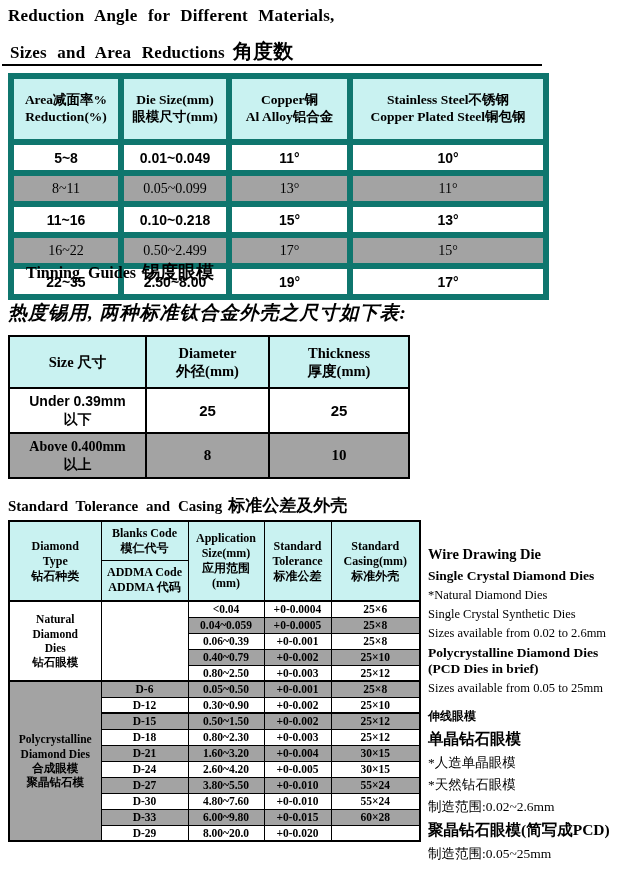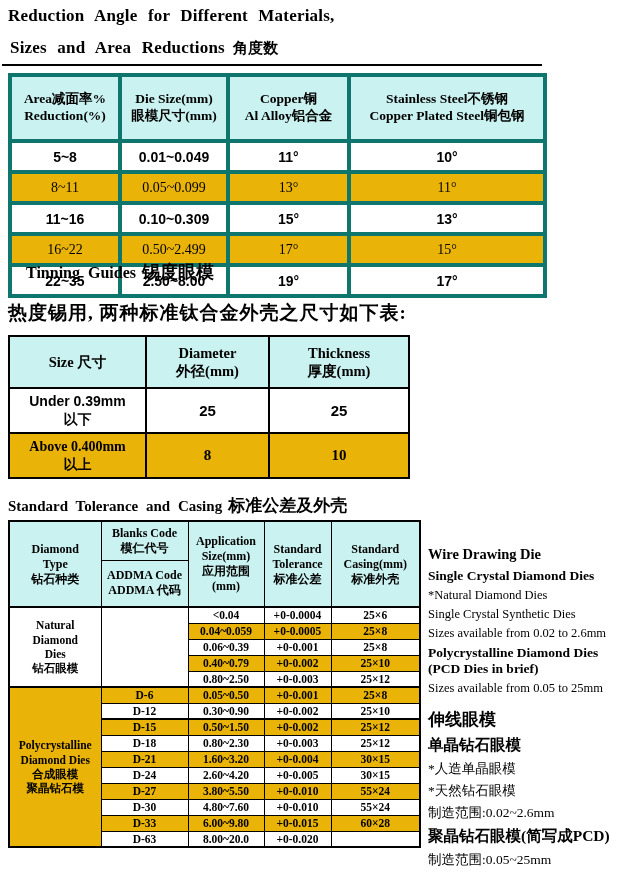--- a/index.html
+++ b/index.html
@@ -5,66 +5,66 @@
   * { margin:0; padding:0; box-sizing:border-box; }
   html,body { background:#ffffff; }
   body {
     width:623px; height:880px; position:relative;
     font-family:"Liberation Serif", serif; color:#000;
   }
   .abs { position:absolute; }
 
   
   .doc-title { font-weight:bold; font-size:17px; word-spacing:6px; letter-spacing:.2px; }
-  .cjk-big { font-size:15px; word-spacing:0; margin-left:8px; }
+  .cjk-big { font-size:20px; word-spacing:0; margin-left:8px; }
   .rule { background:#000; height:2px; }
   .sec-head { font-weight:bold; font-size:16px; word-spacing:4px; }
   .sec-head .zh { font-size:18px; word-spacing:0; margin-left:6px; }
-  .note-zh { font-weight:bold; font-size:19px; letter-spacing:1px; }
+  .note-zh { font-weight:bold; font-size:19px; letter-spacing:1px;font-style:italic; }
 
   
   table { border-collapse:collapse; table-layout:fixed; background:#fff; }
   td { text-align:center; vertical-align:middle; overflow:hidden; }
-  .cy { background:#eab308; }
+  .cy { background:#a3a3a3; }
   .line { display:block; line-height:1.25; }
 
   
   .t1 { border:2px solid #000; }
-  .t1 td { border:4px solid #0f766e; }
+  .t1 td { border:6px solid #0f766e; }
   .t1 .hdr td { height:66px; font-weight:bold; font-size:13.5px; background:#c9f2f1; }
   .t1 .dr td { height:31px; }
   .t1 .rb td { font-family:"Liberation Sans", sans-serif; font-weight:bold; font-size:14px; }
   .t1 .rs td { font-family:"Liberation Serif", serif; font-size:14px; }
 
   
   .t2 { border:2px solid #000; }
   .t2 td { border:2px solid #000; font-weight:bold; }
   .t2 .hdr td { height:52px; font-size:14.5px; background:#c9f2f1; }
   .t2 .dr td { height:45px; font-size:15px; }
   .t2 .dr .lbl { font-size:14px; }
   .t2 .rb td { font-family:"Liberation Sans", sans-serif; }
   .t2 .rs td { font-family:"Liberation Serif", serif; }
 
   
   .t3 { border:2px solid #000; }
   .t3 td { border:1px solid #000; font-weight:bold; }
   .t3 .h1 td { height:39px; font-size:12px; }
-  .t3 .h2 td { height:47px; font-size:12px; }
+  .t3 .h2 td { height:41px; font-size:12px; }
   .t3 td.hd { border-bottom:2px solid #000; background:#c9f2f1; }
   .t3 .dr td { height:16px; font-size:11.5px; }
   .t3 .grp { font-size:12px; line-height:1.3; }
   .t3 tr.thick td { border-bottom:2px solid #000; }
   .t3 td.gthick { border-bottom:2px solid #000; }
 
   
   .annot { width:195px; }
   .annot .b1 { font-weight:bold; font-size:14.5px; margin-bottom:5px; }
   .annot .b2 { font-weight:bold; font-size:13.5px; margin-bottom:4px; }
   .annot .n  { font-size:12.5px; margin-bottom:4px; }
-  .annot-zh .b1 { font-weight:bold; font-size:17px; margin-bottom:4px; }
+  .annot-zh .b1 { font-weight:bold; font-size:12px; margin-bottom:4px; }
   .annot-zh .b2 { font-weight:bold; font-size:15.5px; margin-bottom:4px; }
   .annot-zh .n  { font-size:13.5px; margin-bottom:4px; }
 </style>
 </head>
 <body>
 
 <div id="page">
 
   <div class="abs doc-title" style="left:8px; top:6px;">Reduction Angle for Different Materials,</div>
   <div class="abs doc-title" style="left:10px; top:38px;">
@@ -105,21 +105,21 @@
       <td>10°</td>
     </tr>
     <tr class="dr rs">
       <td class="cy">8~11</td>
       <td class="cy">0.05~0.099</td>
       <td class="cy">13°</td>
       <td class="cy">11°</td>
     </tr>
     <tr class="dr rb">
       <td>11~16</td>
-      <td>0.10~0.309</td>
+      <td>0.10~0.218</td>
       <td>15°</td>
       <td>13°</td>
     </tr>
     <tr class="dr rs">
       <td class="cy">16~22</td>
       <td class="cy">0.50~2.499</td>
       <td class="cy">17°</td>
       <td class="cy">15°</td>
     </tr>
     <tr class="dr rb">
@@ -309,21 +309,21 @@
       <td>+0-0.010</td>
       <td>55×24</td>
     </tr>
     <tr class="dr">
       <td class="cy">D-33</td>
       <td class="cy">6.00~9.80</td>
       <td class="cy">+0-0.015</td>
       <td class="cy">60×28</td>
     </tr>
     <tr class="dr">
-      <td>D-63</td>
+      <td>D-29</td>
       <td>8.00~20.0</td>
       <td>+0-0.020</td>
       <td></td>
     </tr>
   </tbody>
     </table>
 
   <div class="abs annot" style="left:428px; top:546px;">
     <div class="b1">Wire Drawing Die</div>
     <div class="b2">Single Crystal Diamond Dies</div>

